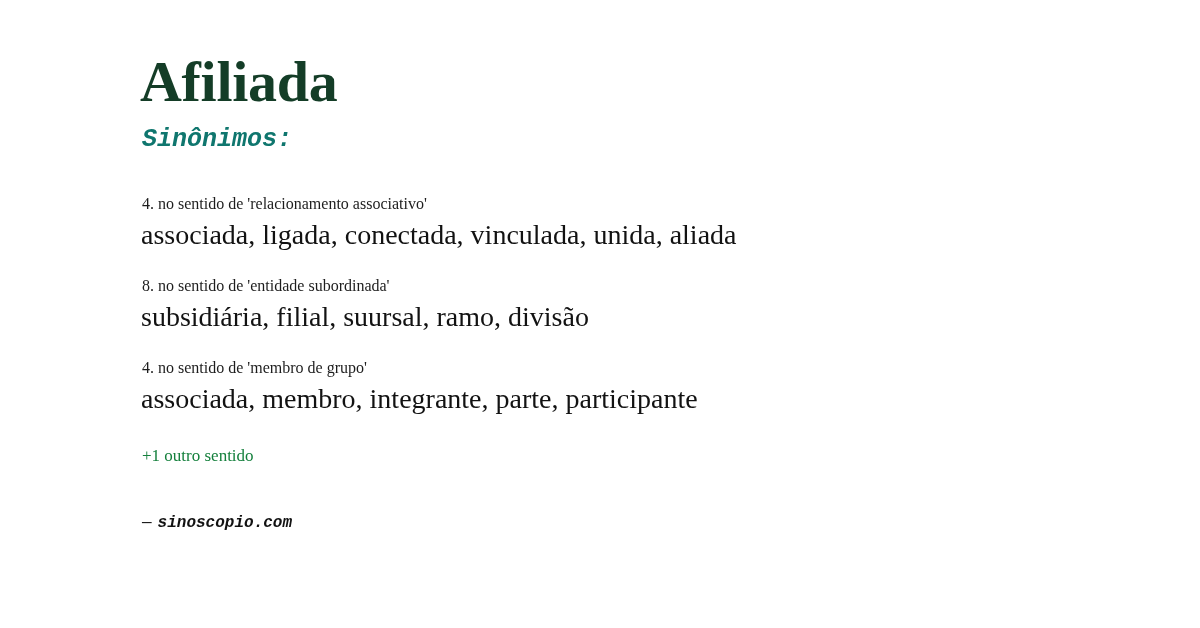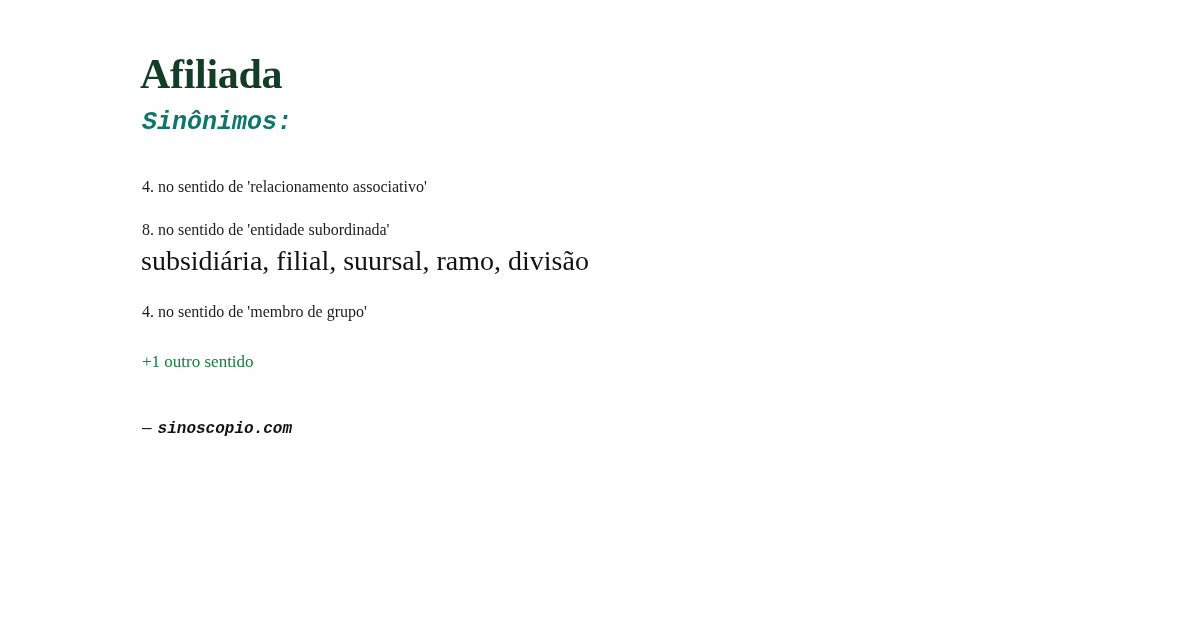--- a/index.html
+++ b/index.html
@@ -16,21 +16,21 @@
   .page {
     position: relative;
     width: 1200px;
     height: 628px;
     box-sizing: border-box;
     padding: 52px 140px 0 140px;
   }
   .headword {
     font-family: "Liberation Serif", serif;
     font-weight: bold;
-    font-size: 42px;
+    font-size: 58px;
     line-height: 1.05;
     color: #143d27;
     margin: 0;
     letter-spacing: -0.3px;
   }
   .subtitle {
     font-family: Liberation Mono, monospace;
     font-weight: bold;
     font-style: italic;
     font-size: 25px;
@@ -83,29 +83,31 @@
 <div class="page">
 
   <h1 class="headword">Afiliada</h1>
 
   <div class="subtitle">Sinônimos:</div>
 
   <div class="senses">
 
     <div class="sense">
       <div class="sense-gloss">4. no sentido de 'relacionamento associativo'</div>
+      <div class="sense-synonyms">associada, ligada, conectada, vinculada, unida, aliada</div>
     </div>
 
     <div class="sense">
       <div class="sense-gloss">8. no sentido de 'entidade subordinada'</div>
       <div class="sense-synonyms">subsidiária, filial, suursal, ramo, divisão</div>
     </div>
 
     <div class="sense">
       <div class="sense-gloss">4. no sentido de 'membro de grupo'</div>
+      <div class="sense-synonyms">associada, membro, integrante, parte, participante</div>
     </div>
 
   </div>
 
   <div class="more-senses">+1 outro sentido</div>
 
   <div class="source">
     <span class="dash">—</span><span>sinoscopio.com</span>
   </div>
 

